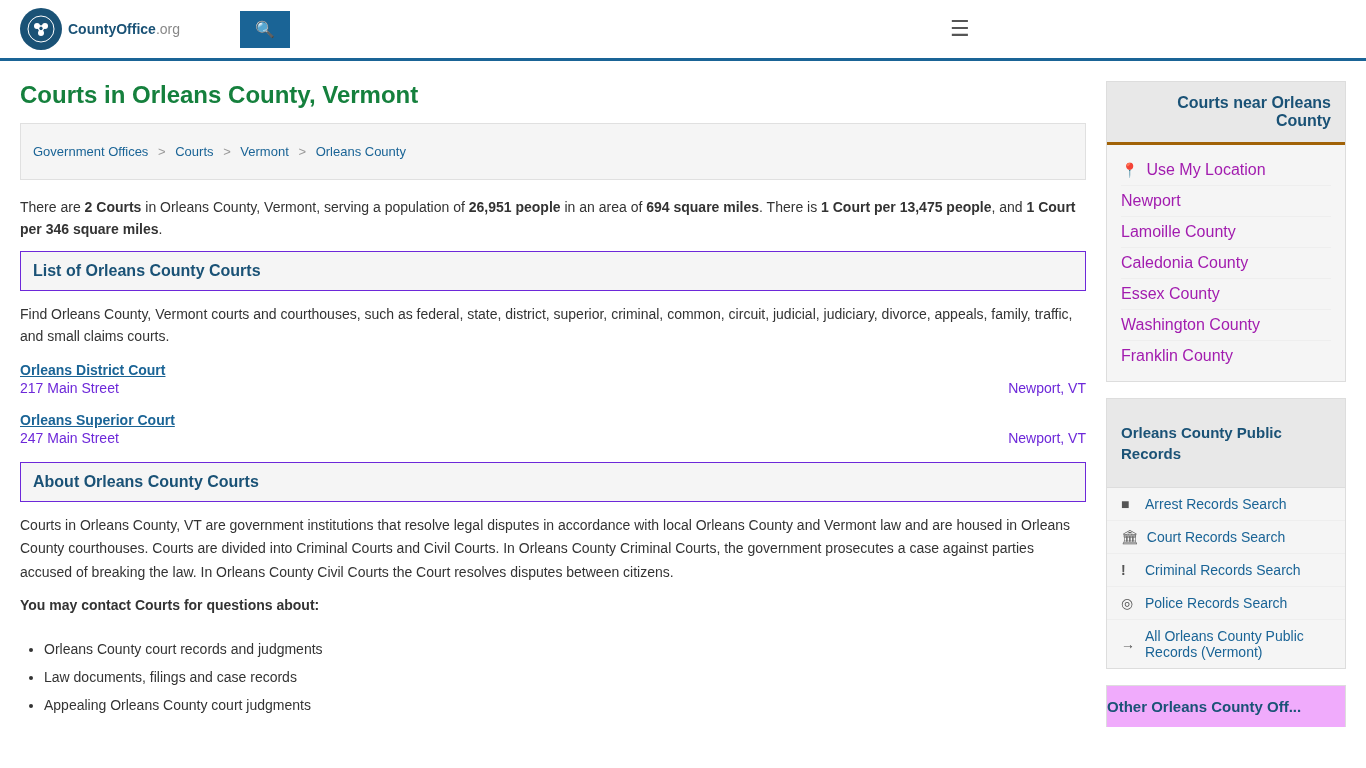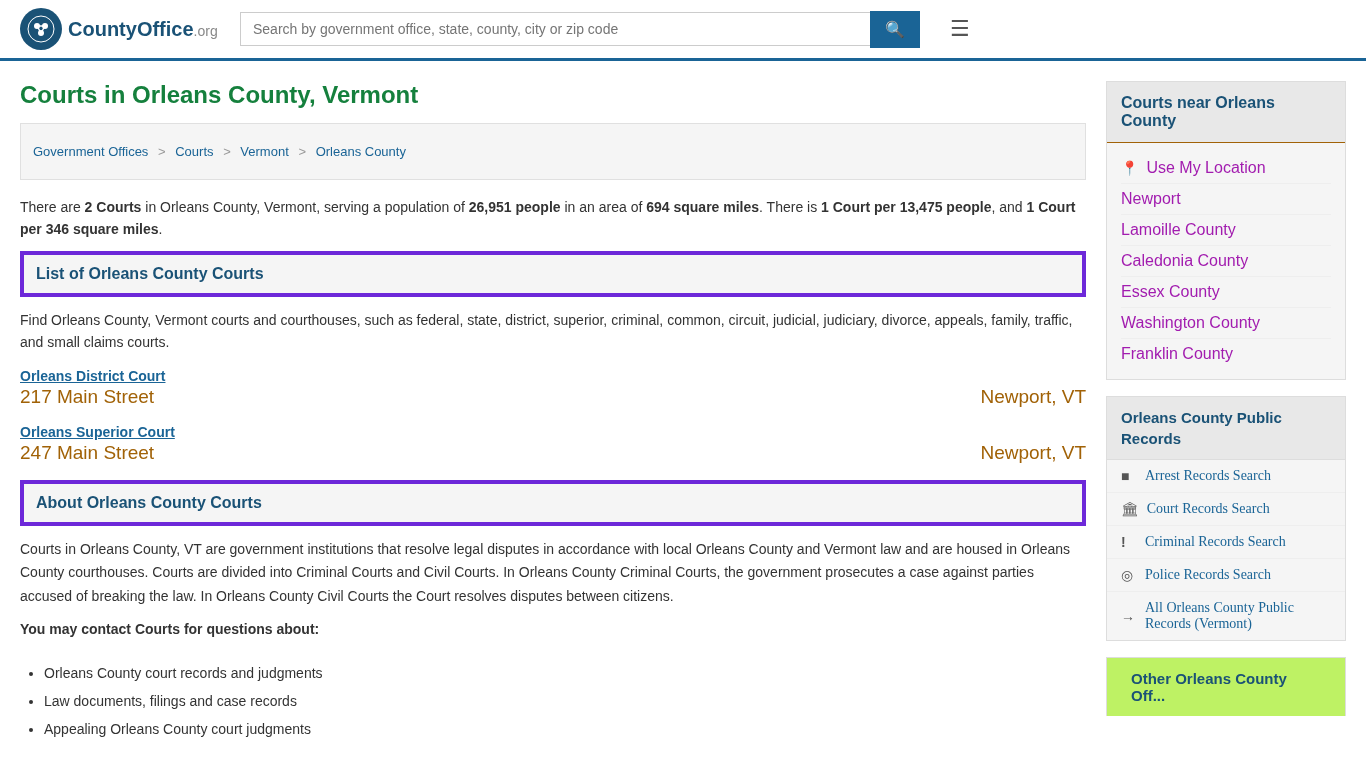--- a/index.html
+++ b/index.html
@@ -97,21 +97,21 @@
     .summary-text {
       font-size: 14px;
       line-height: 1.6;
       margin-bottom: 10px;
       color: #333;
     }
     .summary-text strong { font-weight: bold; }
 
     .section-header {
       background: #f5f5f5;
-      border: 4px solid #6d28d9;
+      border: 1px solid #6d28d9;
       padding: 10px 12px;
       font-size: 16px;
       font-weight: bold;
       color: #1a5276;
       margin: 0 0 12px 0;
     }
 
     .court-list-desc {
       font-size: 14px;
       line-height: 1.6;
@@ -125,22 +125,22 @@
     .court-item a {
       color: #1a6496;
       text-decoration: underline;
       font-size: 14px;
       font-weight: bold;
     }
     .court-item-row {
       display: flex;
       justify-content: space-between;
       margin-top: 2px;
-      font-size: 19px;
-      color: #a16207;
+      font-size: 14px;
+      color: #6d28d9;
     }
 
     .about-text {
       font-size: 14px;
       line-height: 1.7;
       color: #333;
       margin-bottom: 12px;
     }
     .contact-header {
       font-weight: bold;
@@ -164,21 +164,22 @@
       background: #f5f5f5;
       border: 1px solid #ddd;
       margin-bottom: 16px;
     }
     .sidebar-section-header {
       background: #e8e8e8;
       padding: 12px 14px;
       font-size: 16px;
       font-weight: bold;
       color: #1a5276;
-      border-bottom: 1px solid #a16207;
+      border-bottom: 3px solid #a16207;
+      text-align: right;
     }
     .sidebar-links {
       padding: 10px 14px;
     }
     .sidebar-link-item {
       display: flex;
       align-items: center;
       gap: 8px;
       padding: 6px 0;
       border-bottom: 1px solid #eee;
@@ -196,46 +197,45 @@
       min-width: 16px;
     }
     .loc-icon { color: #1a5276; }
     .public-records-section {
       background: #f5f5f5;
       border: 1px solid #ddd;
       margin-bottom: 16px;
     }
     .public-records-header {
       background: #e8e8e8;
-      padding: 10px 14px;
+      padding: 23px 14px;
       font-size: 15px;
       font-weight: bold;
       color: #1a5276;
       border-bottom: 1px solid #ddd;
       line-height: 1.4;
     }
     .pr-link-item {
       display: flex;
       align-items: center;
       gap: 8px;
       padding: 8px 14px;
       border-bottom: 1px solid #eee;
     }
     .pr-link-item:last-child { border-bottom: none; }
     .pr-link-item a {
       color: #1a6496;
       text-decoration: none;
       font-size: 14px;
-      font-family: Liberation Serif, serif;
     }
     .pr-icon { font-size: 14px; color: #555; min-width: 16px; }
 
     .other-section-header {
-      background: #bef264;
-      padding: 12px 24px;
+      background: #f0abfc;
+      padding: 12px 0;
       font-size: 15px;
       font-weight: bold;
       color: #1a5276;
       border: 1px solid #ddd;
       border-bottom: none;
     }
   </style>
 </head>
 <body>
 
@@ -246,25 +246,24 @@
         <circle cx="14" cy="14" r="13" fill="#1a5276" stroke="white" stroke-width="1"></circle>
         <circle cx="10" cy="11" r="3" fill="white"></circle>
         <circle cx="18" cy="11" r="3" fill="white"></circle>
         <circle cx="14" cy="18" r="3" fill="white"></circle>
         <line x1="10" y1="11" x2="18" y2="11" stroke="white" stroke-width="1.5"></line>
         <line x1="10" y1="11" x2="14" y2="18" stroke="white" stroke-width="1.5"></line>
         <line x1="18" y1="11" x2="14" y2="18" stroke="white" stroke-width="1.5"></line>
       </svg>
     </div>
     <div>
-      <span style="font-size:20px;font-weight:bold;color:#1a5276;">CountyOffice</span><span style="color:#888;font-size:14px;">.org</span>
+      <span style="font-size:14px;font-weight:bold;color:#1a5276;">CountyOffice</span><span style="color:#888;font-size:14px;">.org</span>
     </div>
   </div>
   <div class="search-area">
-    <input class="search-input" type="text" placeholder="Search by government office, state, county, city or zip code" style="">
     <button class="search-btn">🔍</button>
   </div>
   <button class="menu-btn">☰</button>
 </header>
 
 <div class="main-container">
 
   <div class="content-area">
     <h1 class="page-title">Courts in Orleans County, Vermont</h1>
 

